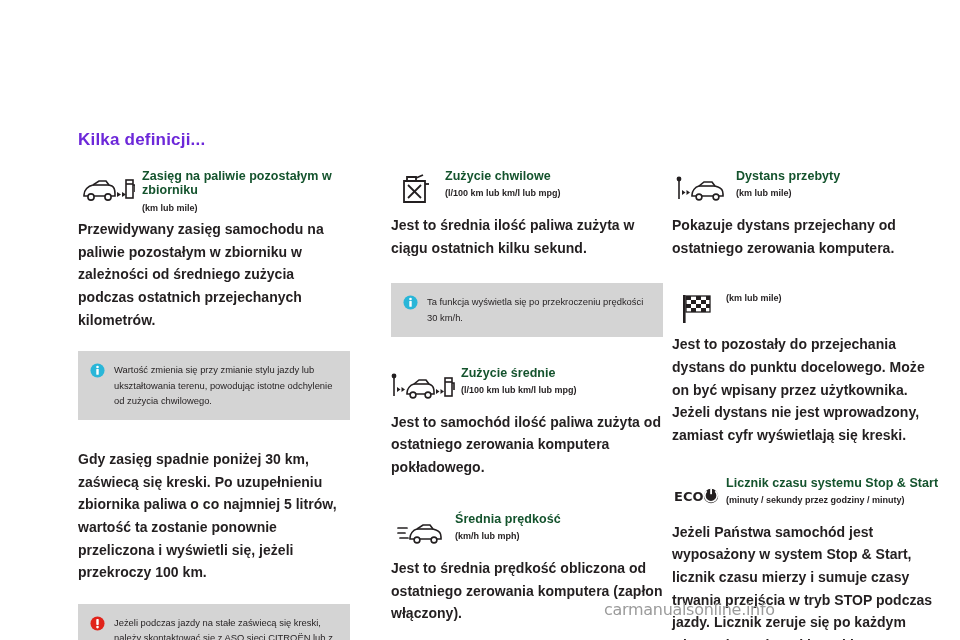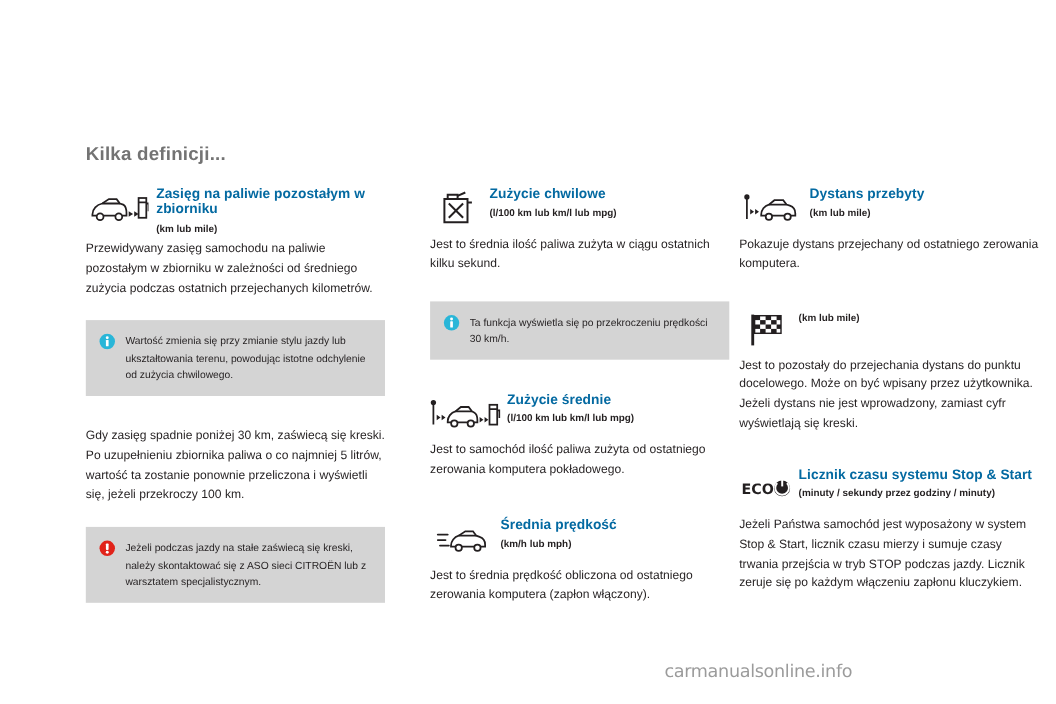--- a/index.html
+++ b/index.html
@@ -25,21 +25,21 @@
   }
 
   
   .page-title {
     position: absolute;
     left: 78px;
     top: 130px;
     font-size: 17px;
     font-weight: bold;
     letter-spacing: 0.2px;
-    color: #737373;
+    color: #6d28d9;
   }
 
   
   .edge-tab {
     position: absolute;
     right: 0;
     top: 392px;
     width: 8px;
     height: 14px;
     background: #ffffff;
@@ -77,33 +77,33 @@
   .entry-icon.wide { width: 64px; }
 
   .entry-title-wrap {
     flex: 1 1 auto;
     padding-top: 1px;
   }
   .entry-title {
     font-size: 12.5px;
     font-weight: bold;
     line-height: 1.15;
-    color: #0369a1;
+    color: #14532d;
     letter-spacing: 0.05px;
   }
   .entry-units {
     font-size: 9px;
     font-weight: bold;
     color: #231f20;
     margin-top: 5px;
     line-height: 1.25;
   }
   .entry-body {
-    font-size: 11px;
-    font-weight: normal;
+    font-size: 14px;
+    font-weight: bold;
     line-height: 1.62;
     color: #231f20;
     margin-top: 4px;
     letter-spacing: 0.02px;
   }
 
   
   .callout {
     background: #d4d4d4;
     padding: 11px 12px 12px 12px;

